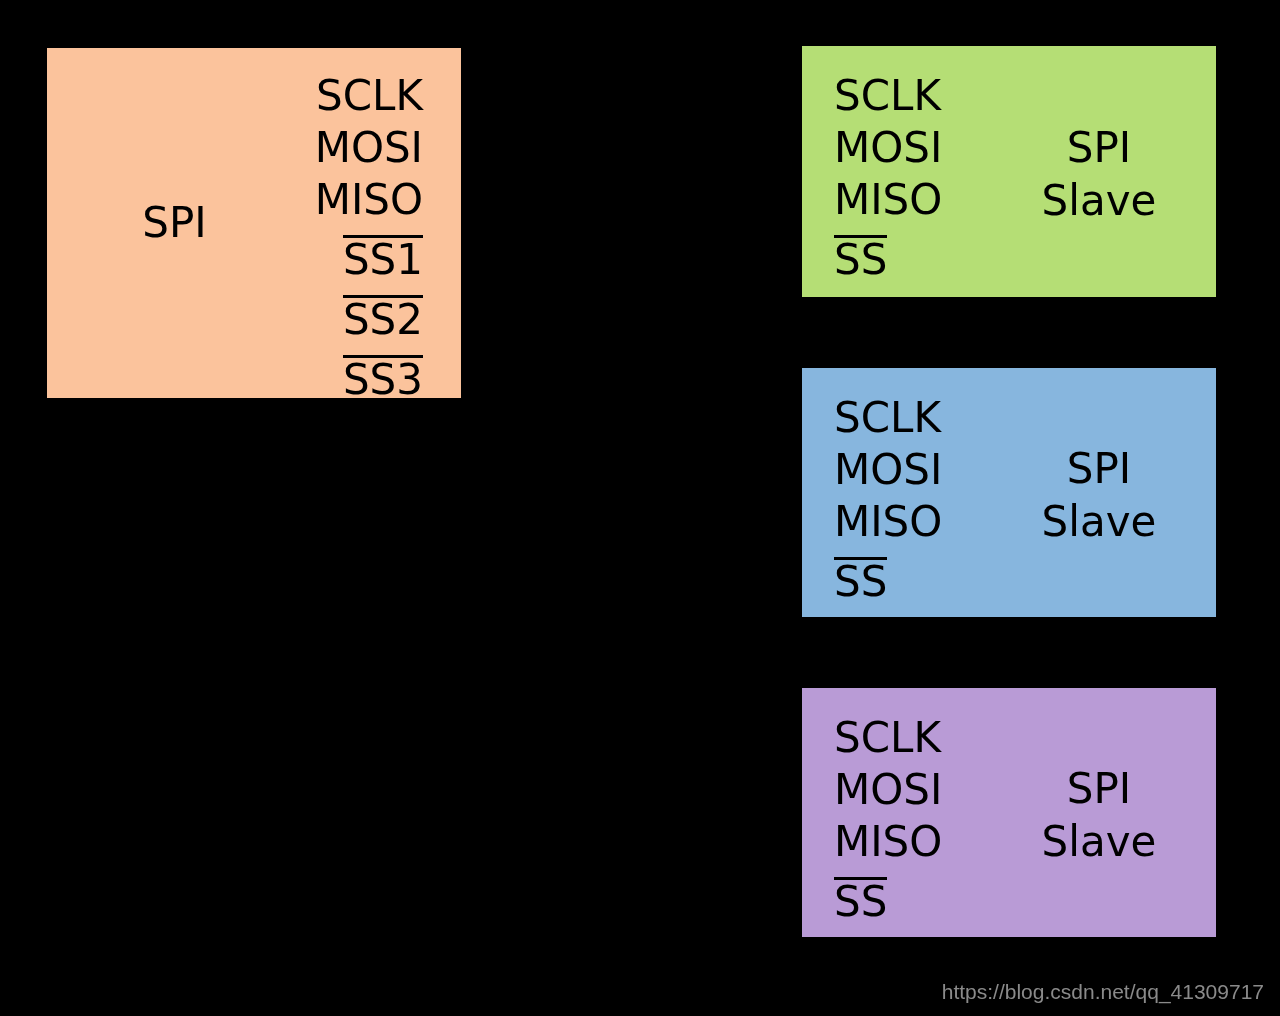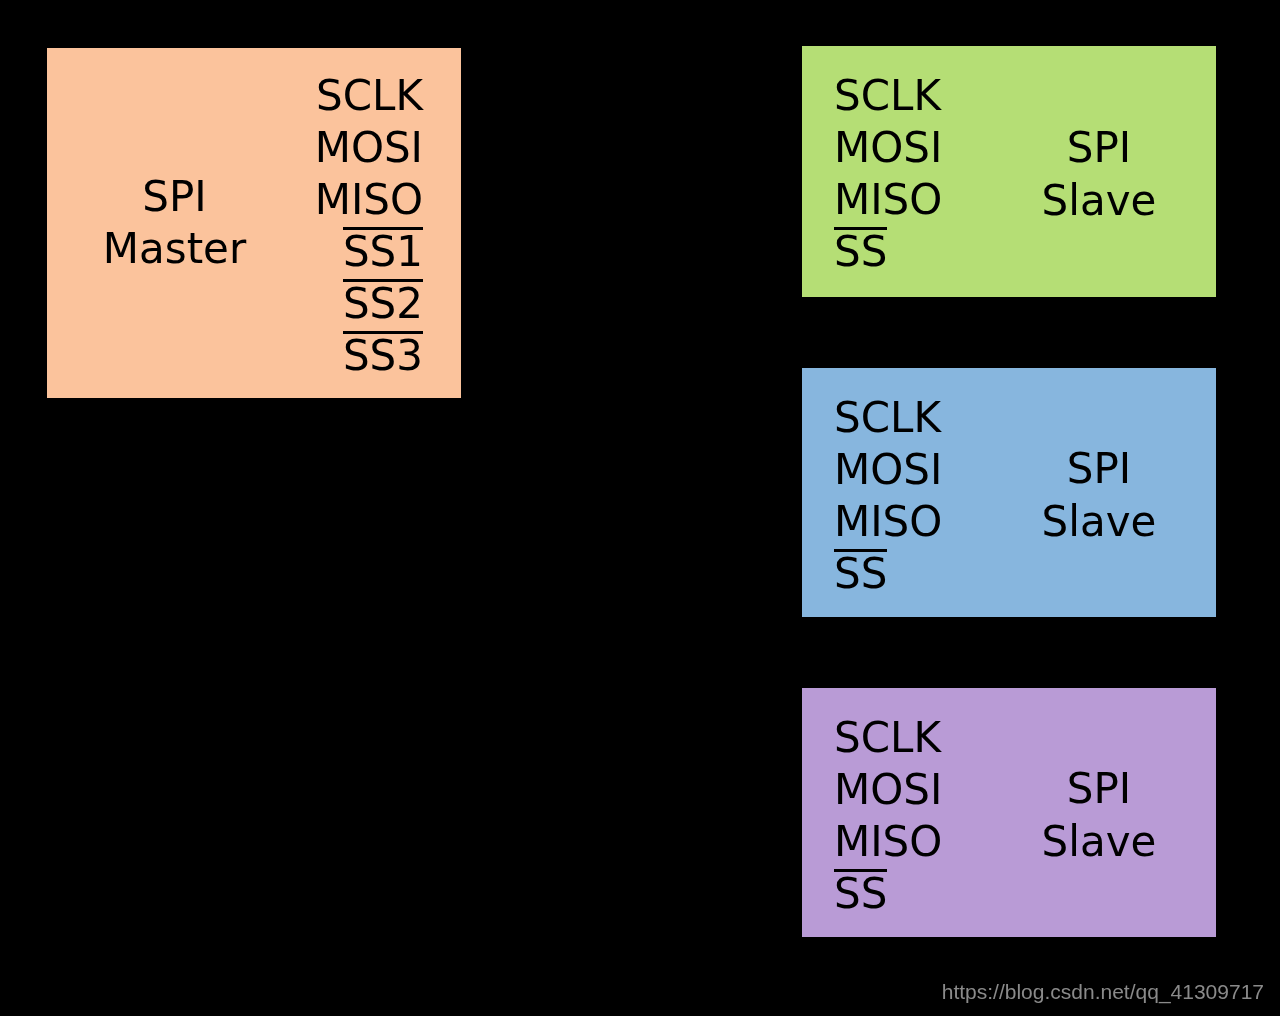--- a/index.html
+++ b/index.html
@@ -98,20 +98,21 @@
   }
   .slave-block .name-col .line {
     font-size: 42px;
     white-space: nowrap;
   }
 
   
   .ovl {
     position: relative;
     display: inline-block;
+    margin-top: 8px;
   }
   .ovl::before {
     content: "";
     position: absolute;
     left: 0;
     right: 0;
     top: 0.012em;
     height: 3px;
     background: #000000;
   }
@@ -126,21 +127,20 @@
     font-family: "Liberation Sans", sans-serif;
     white-space: nowrap;
   }
 </style>
 </head>
 <body style="background: rgb(0, 0, 0);">
 
 <div class="block" id="master-block" style="background: rgb(251, 195, 156);">
   <div class="name-col">
     <div class="line">SPI</div>
-    <div class="line">Master</div>
   </div>
   <div class="pin-col">
     <div class="pin">SCLK</div>
     <div class="pin">MOSI</div>
     <div class="pin">MISO</div>
     <div class="pin"><span class="ovl">SS1</span></div>
     <div class="pin"><span class="ovl">SS2</span></div>
     <div class="pin"><span class="ovl">SS3</span></div>
   </div>
 </div>

